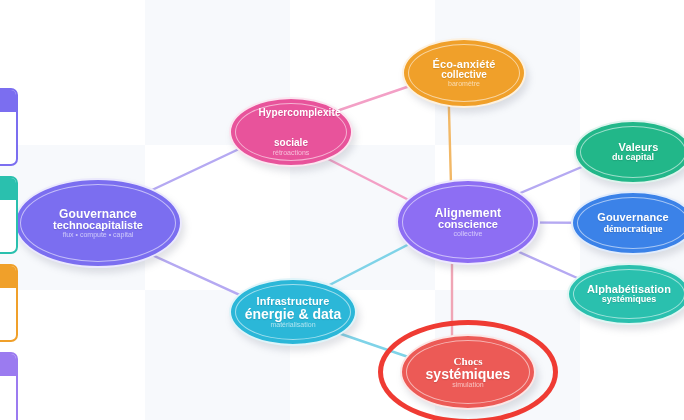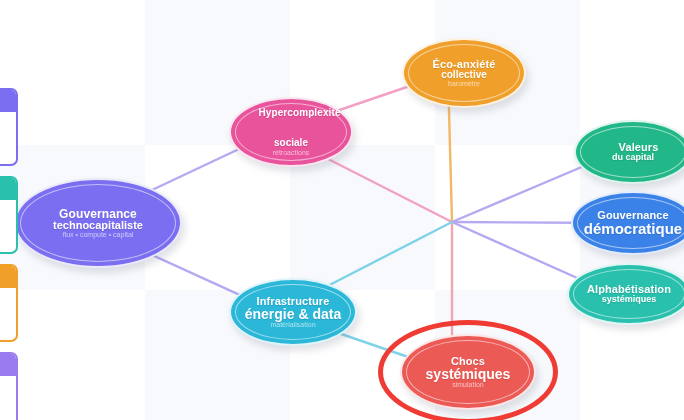--- a/index.html
+++ b/index.html
@@ -98,39 +98,44 @@
       <div class="node" style="left: 213px; top: 97px; width: 124px; height: 70px; background: rgb(232, 83, 155);">
         <div class="t1" style="font-size: 10px; padding-left: 17px;">Hypercomplexité</div>
         <div class="t2" style="font-size: 10px; margin-top: 20px;">sociale</div>
         <div class="t3" style="font-size: 7px;">rétroactions</div>
       </div>
       <div class="node" style="left: -2px; top: 178px; width: 168px; height: 90px; background: rgb(123, 110, 240);">
         <div class="t1" style="font-size: 12px;">Gouvernance</div>
         <div class="t2" style="font-size: 11px;">technocapitaliste</div>
         <div class="t3" style="font-size: 7px;">flux • compute • capital</div>
       </div>
+      <div class="node" style="left: 380px; top: 179px; width: 144px; height: 86px; background: rgb(141, 110, 243);">
+        <div class="t1" style="font-size: 12px;">Alignement</div>
+        <div class="t2" style="font-size: 11px;">conscience</div>
+        <div class="t3" style="font-size: 7px;">collective</div>
+      </div>
       <div class="node" style="left: 558px; top: 120px; width: 118px; height: 64px; background: rgb(34, 183, 137);">
         <div class="t1" style="font-size: 11px; margin-left: 11px;">Valeurs</div>
         <div class="t2" style="font-size: 9px;">du capital</div>
       </div>
       <div class="node" style="left: 555px; top: 191px; width: 124px; height: 64px; background: rgb(59, 130, 232);">
         <div class="t1" style="font-size: 11px;">Gouvernance</div>
-        <div class="t2" style="font-size: 15px;">démocratique</div>
+        <div class="t2" style="font-size: 10px; font-family: Liberation Serif, serif;">démocratique</div>
       </div>
       <div class="node" style="left: 551px; top: 263px; width: 124px; height: 62px; background: rgb(42, 192, 174);">
         <div class="t1" style="font-size: 11px;">Alphabétisation</div>
         <div class="t2" style="font-size: 9px;">systémiques</div>
       </div>
       <div class="node" style="left: 213px; top: 278px; width: 128px; height: 68px; background: rgb(43, 183, 216);">
         <div class="t1" style="font-size: 11px;">Infrastructure</div>
         <div class="t2" style="font-size: 14px;">énergie &amp; data</div>
         <div class="t3" style="font-size: 7px;">matérialisation</div>
       </div>
       <div class="node" style="left: 384px; top: 334px; width: 136px; height: 76px; background: rgb(236, 90, 86);">
-        <div class="t1" style="font-size: 11px;">Chocs</div>
+        <div class="t1" style="font-size: 11px; font-family: Liberation Serif, serif;">Chocs</div>
         <div class="t2" style="font-size: 14px;">systémiques</div>
         <div class="t3" style="font-size: 7px;">simulation</div>
       </div>
       <div class="halo" style="left: 362px; top: 320px; width: 180px; height: 104px; border-color: rgb(239, 59, 51);"></div>
     </div>
   <div id="rail">
       <div class="rail-card" style="top: 88px; height: 78px; border-color: rgb(123, 110, 240);">
         <span class="swatch" style="background: rgb(123, 110, 240);"></span>
       </div>
       <div class="rail-card" style="top: 176px; height: 78px; border-color: rgb(42, 192, 174);">

